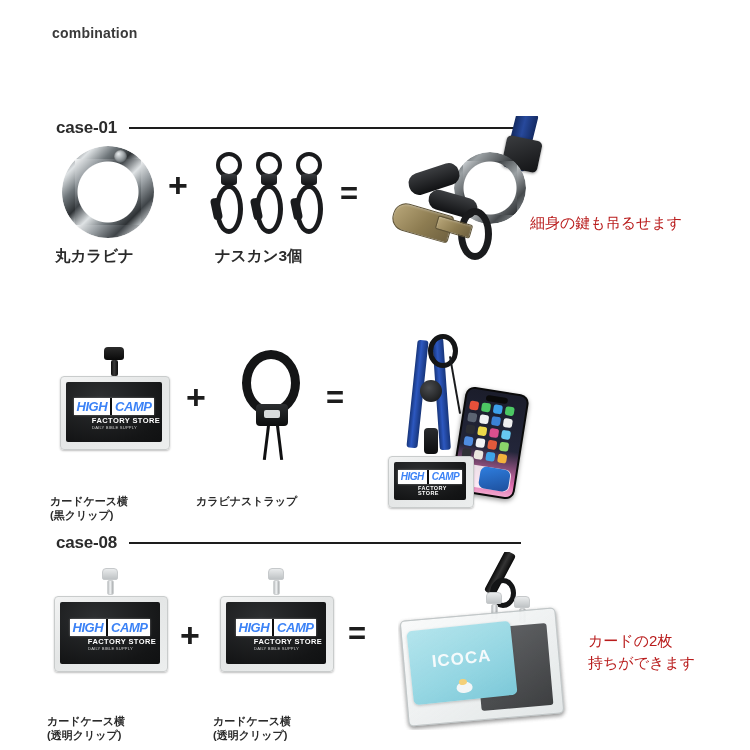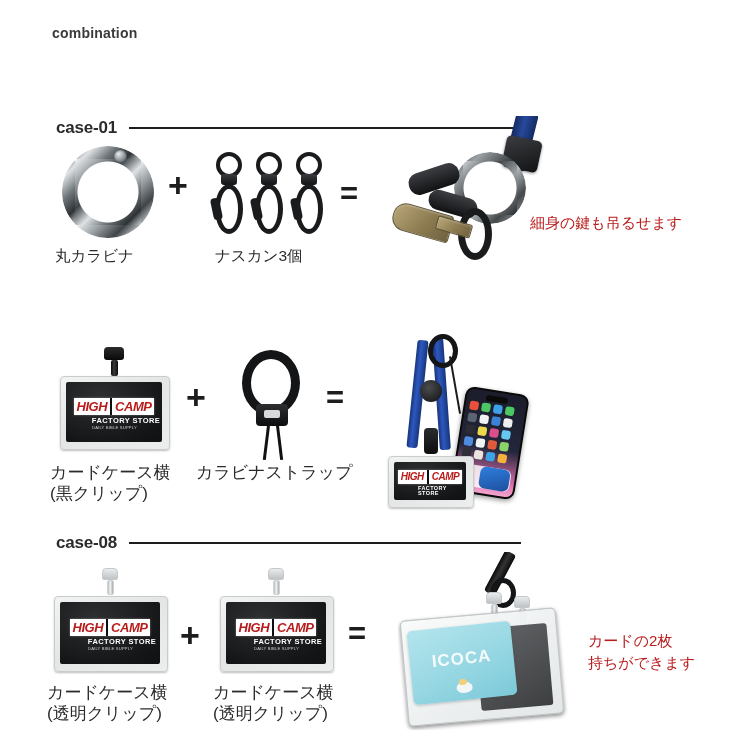--- a/index.html
+++ b/index.html
@@ -35,22 +35,23 @@
 
   
   .op{
     position:absolute;font-size:34px;font-weight:bold;color:#1d1d1d;
     line-height:1;
   }
   .op.eq{font-size:31px;}
   .cap{
     position:absolute;font-size:15.5px;color:#2b2b2b;line-height:1.25;
     white-space:pre-line;
-  }
-  .cap.sm{font-size:17px;}
+    font-weight:bold;
+  }
+  .cap.sm{font-size:11px;margin-top:33px;}
   .desc{
     position:absolute;font-size:15px;color:#b91c1c;line-height:1.45;
     white-space:pre-line;
   }
 
   
   .cardcase{position:absolute;}
   .cc-body{
     position:absolute;left:0;top:0;width:100%;height:100%;
     background:linear-gradient(150deg,#f2f3f3 0%,#e4e6e6 45%,#eceeee 100%);
@@ -63,21 +64,21 @@
     border-radius:2px;
     display:flex;flex-direction:column;align-items:center;justify-content:center;
     overflow:hidden;
   }
   .logo{display:flex;flex-direction:column;align-items:center;transform:translateY(2px);}
   .logo-top{
     display:flex;align-items:stretch;
     filter:drop-shadow(0 0 1px rgba(255,255,255,.35));
   }
   .logo-word{
-    color:#b91c1c;background:#ffffff;
+    color:#3b82f6;background:#ffffff;
     font-weight:bold;font-style:italic;
     line-height:1;
     padding:2px 3px 2px 3px;
     letter-spacing:-.5px;
   }
   .logo-sep{width:2px;background:#0d0e0f;}
   .logo-sub{
     color:#ffffff;font-weight:bold;letter-spacing:.4px;line-height:1;
     margin-top:2px;
     padding-left:24px;

